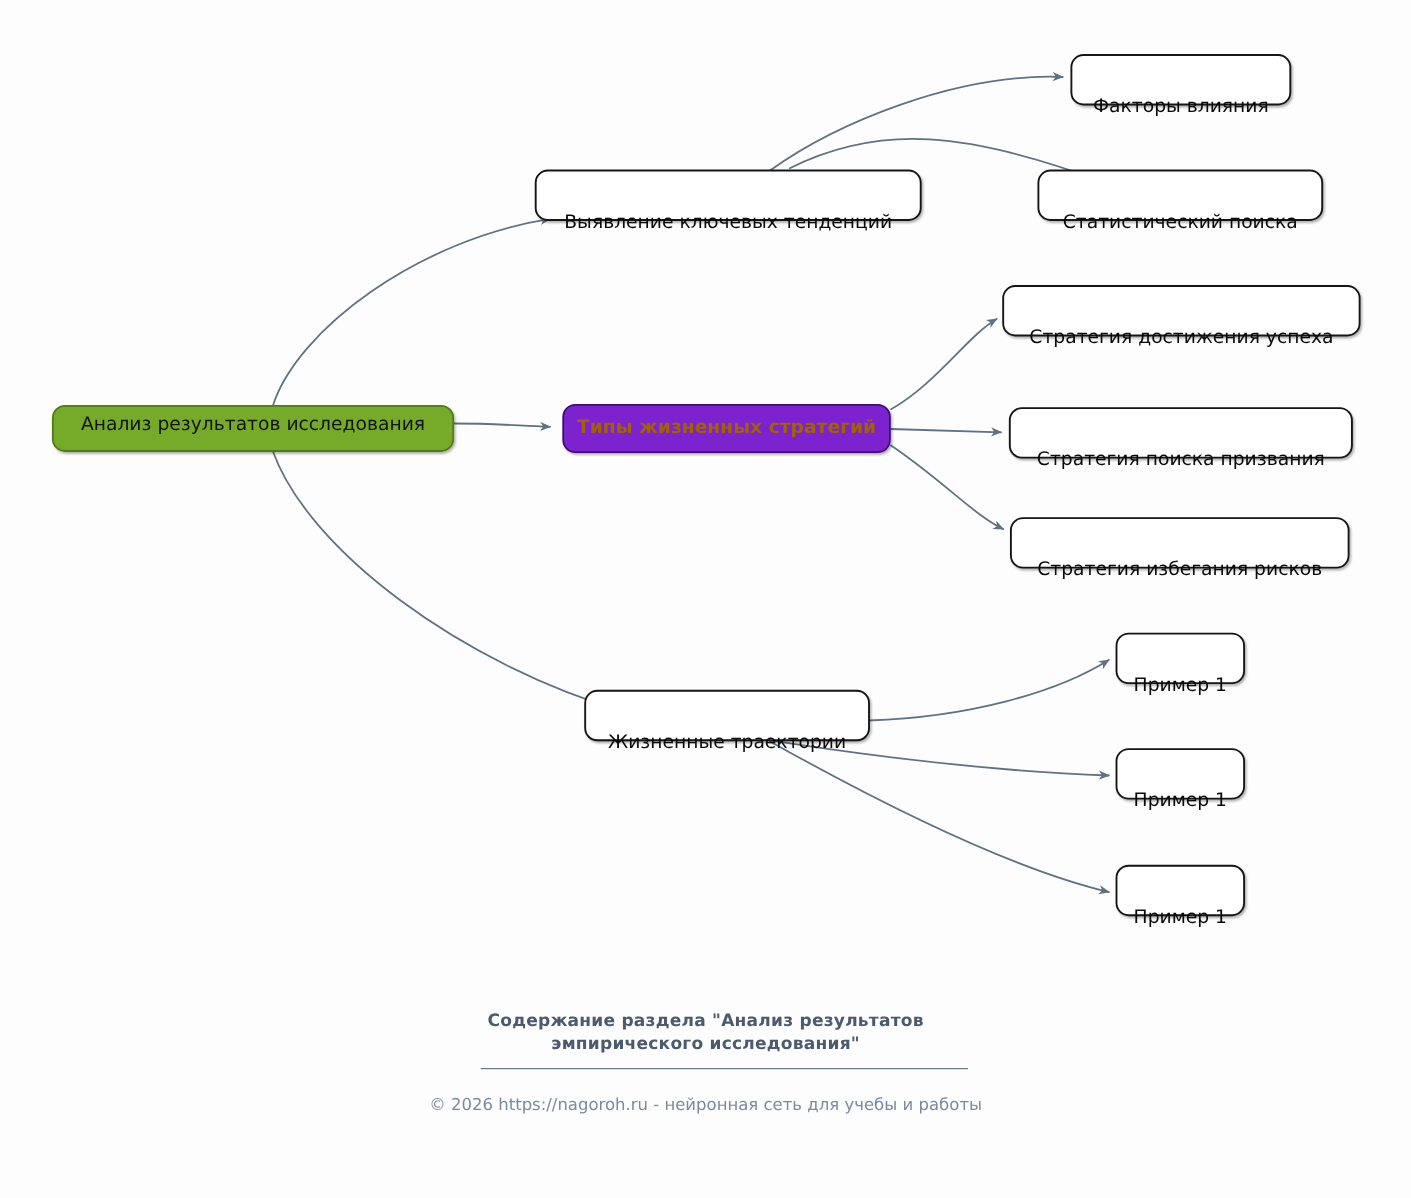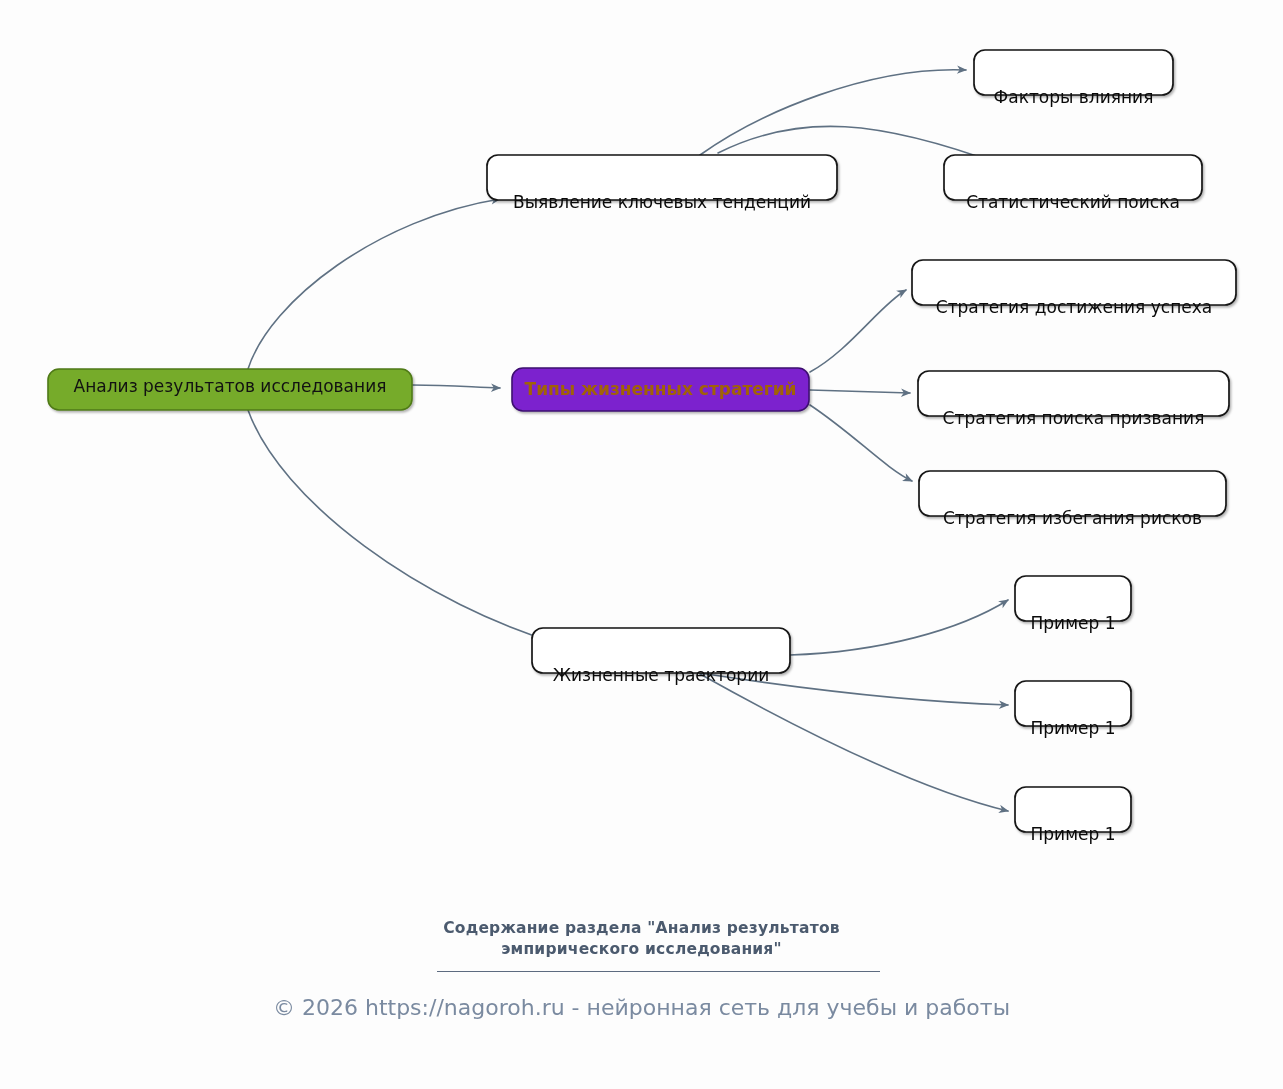--- a/index.html
+++ b/index.html
@@ -58,21 +58,21 @@
   }
   .caption-line2 {
     display: block;
   }
   .footer {
     position: absolute;
     left: 0;
     width: 1283px;
     text-align: center;
     font-family: "DejaVu Sans", "Liberation Sans", sans-serif;
-    font-size: 22px;
+    font-size: 15px;
     color: #7a8aa0;
   }
   .hr {
     position: absolute;
     height: 1px;
     background: #5d6b80;
   }
 </style>
 </head>
 <body style="background: rgb(253, 253, 253);">

